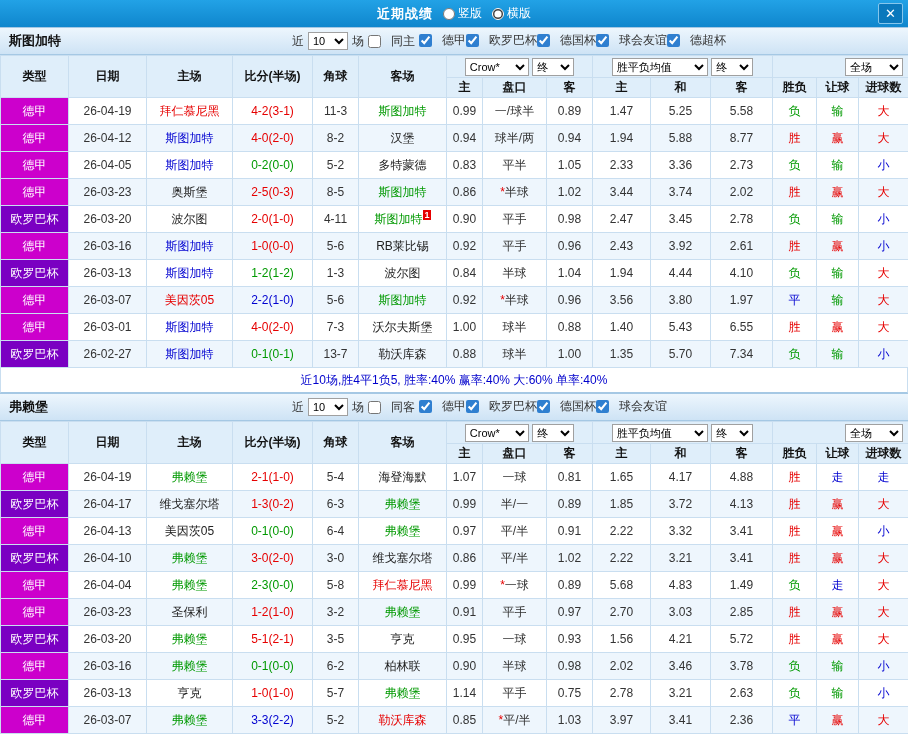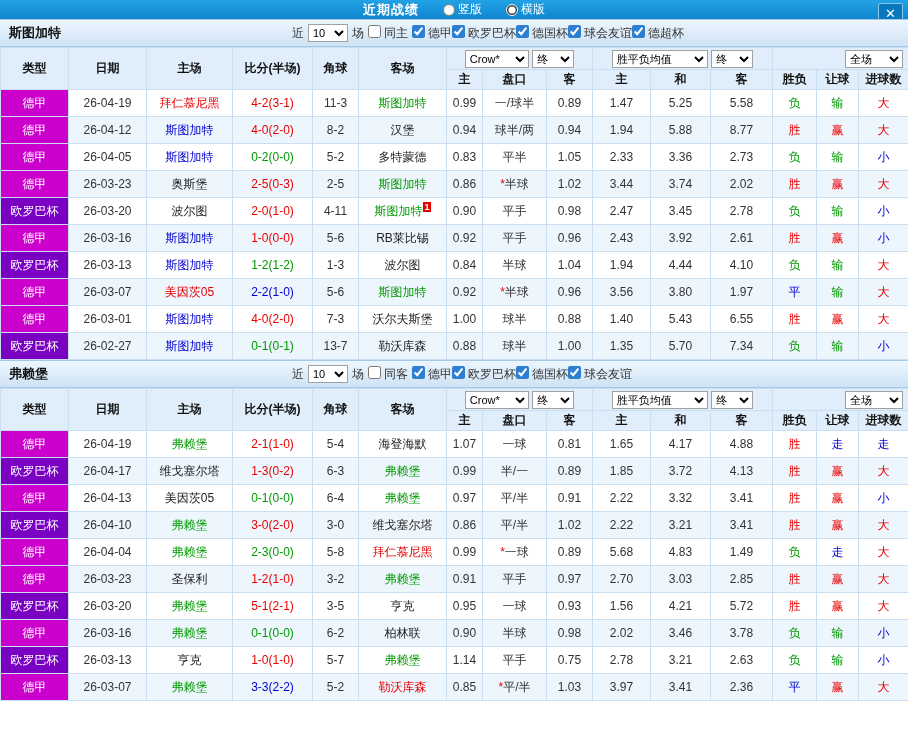--- a/index.html
+++ b/index.html
@@ -1,27 +1,27 @@
 <!DOCTYPE html>
 <html><head>
 <meta charset="utf-8">
 <style>
   * { box-sizing: border-box; }
   body { margin:0; width:908px; background:#fff; font-family:"Liberation Sans","DejaVu Sans",sans-serif; font-size:12px; color:#333; }
 
-  .titlebar { position:relative; height:19px; background:linear-gradient(#22A2E6,#0F86CD); display:flex; align-items:center; justify-content:center; gap:24px; }
+  .titlebar { position:relative; height:27px; background:linear-gradient(#22A2E6,#0F86CD); display:flex; align-items:center; justify-content:center; gap:10px; }
   .titlebar .title { color:#fff; font-weight:bold; font-size:13px; letter-spacing:1px; }
   .radio { display:inline-flex; align-items:center; gap:3px; color:#fff; font-size:12px; cursor:pointer; }
   .radio input { width:12px; height:12px; margin:0; accent-color:#fff; }
   .close-btn { position:absolute; right:5px; top:3px; width:25px; height:21px; background:#0A78BC; border:1px solid #85C6EC; border-radius:2px; color:#fff; font-size:13px; font-weight:bold; text-align:center; line-height:19px; cursor:pointer; }
 
   .section-bar { position:relative; height:28px; background:linear-gradient(#EDF6FD,#CEE3F5); border-top:1px solid #A5C8E4; border-bottom:1px solid #A5C8E4; display:flex; align-items:center; }
   .team-name { font-weight:bold; font-size:13px; color:#111; margin-left:9px; }
   .sec-controls { position:absolute; left:292px; display:flex; align-items:center; gap:4px; color:#333; white-space:nowrap; }
-  .chk { display:inline-flex; gap:3px; cursor:pointer; }
+  .chk { display:inline-flex; align-items:center; gap:10px; cursor:pointer; }
   .chk input { width:13px; height:13px; margin:0; accent-color:#2F7FD0; }
 
   select { font-family:inherit; font-size:11px; height:18px; border:1px solid #A0A0A0; background:#fff; padding:0; }
   .sel-count { width:40px; }
   .sel-book  { width:64px; }
   .sel-final { width:42px; }
   .sel-avg   { width:96px; }
   .sel-scope { width:58px; margin-right:5px; }
 
   table { width:908px; border-collapse:collapse; table-layout:fixed; }
@@ -191,21 +191,21 @@
     <td data-field="avg_away">2.73</td>
     <td data-field="wdl" class="c-green">负</td>
     <td data-field="let" class="c-green">输</td>
     <td data-field="goal" class="c-blue">小</td>
   </tr>
           <tr>
     <td data-field="league" style="background: rgb(204, 0, 204);">德甲</td>
     <td data-field="date">26-03-23</td>
     <td data-field="home" class="c-black">奥斯堡</td>
     <td data-field="score" class="c-red">2-5(0-3)</td>
-    <td data-field="corners">2-5</td>
+    <td data-field="corners">8-5</td>
     <td data-field="away" class="c-green">斯图加特</td>
     <td data-field="handicap_home">0.86</td>
     <td data-field="handicap"><i class="star">*</i>半球</td>
     <td data-field="handicap_away">1.02</td>
     <td data-field="avg_home">3.44</td>
     <td data-field="avg_draw">3.74</td>
     <td data-field="avg_away">2.02</td>
     <td data-field="wdl" class="c-red">胜</td>
     <td data-field="let" class="c-red">赢</td>
     <td data-field="goal" class="c-red">大</td>
@@ -307,20 +307,21 @@
     <td data-field="handicap_away">1.00</td>
     <td data-field="avg_home">1.35</td>
     <td data-field="avg_draw">5.70</td>
     <td data-field="avg_away">7.34</td>
     <td data-field="wdl" class="c-green">负</td>
     <td data-field="let" class="c-green">输</td>
     <td data-field="goal" class="c-blue">小</td>
   </tr>
         </tbody>
     </table>
+    <div class="summary">近10场,胜4平1负5, 胜率:40% 赢率:40% 大:60% 单率:40%</div>
   </div>
 
   <div>
     <div class="section-bar">
       <span class="team-name">弗赖堡</span>
       <div class="sec-controls">
         <span>近</span>
         <select class="sel-count"><option>10</option></select>
         <span>场</span>
         <label class="chk">

